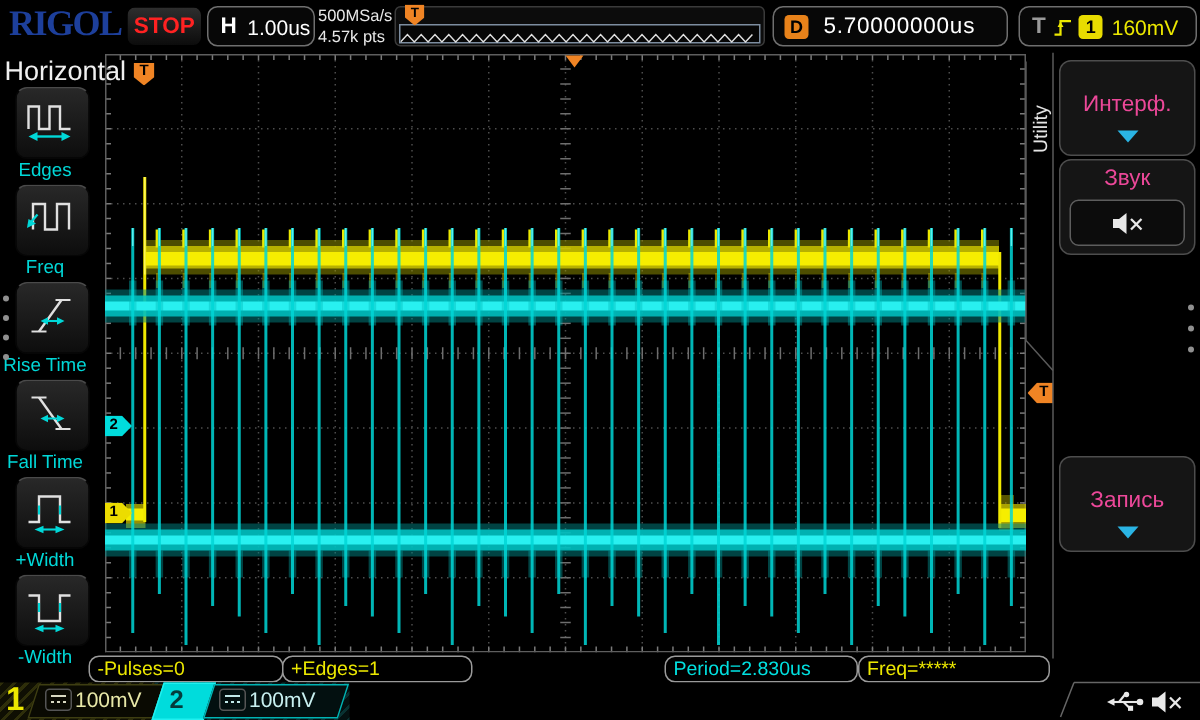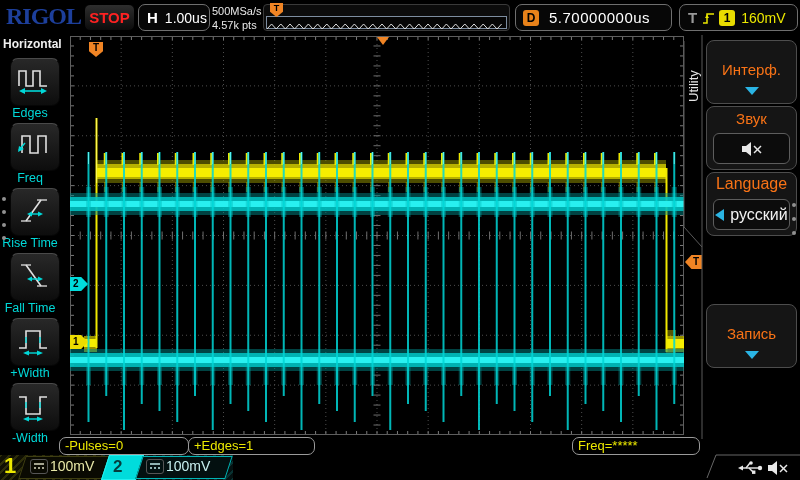--- a/index.html
+++ b/index.html
@@ -26,21 +26,21 @@
   #d-box{left:515px;top:4px;width:155px;}
   .d-badge{width:16px;height:16px;margin:0 10px 0 7px;background:#e8821a;border-radius:3px;
            color:#000;font-weight:bold;font-size:12px;text-align:center;line-height:16px;}
   #d-box .dval{font-size:15px;letter-spacing:.5px;}
   #t-box{left:679px;top:4px;width:117px;}
   #t-box .tlab{color:#9a9a9a;font-weight:bold;font-size:15px;margin:0 5px 0 8px;}
   .ch-badge{width:16px;height:16px;background:#e8dc00;border-radius:3px;color:#000;
             font-weight:bold;font-size:12px;text-align:center;line-height:16px;margin:0 6px 0 4px;}
   #t-box .tval{color:#ece800;font-size:14px;}
   
-  #left-title{left:3px;top:37px;font-size:12px;color:#f0f0f0;font-weight:bold;}
+  #left-title{left:3px;top:37px;font-size:18px;color:#f0f0f0;}
   .lbtn{left:10px;width:48px;height:46px;border-radius:8px;
         background:linear-gradient(180deg,#282828,#0d0d0d);
         border:1px solid #060606;border-top:1px solid #4a4a4a;}
   .llab{left:0;width:60px;text-align:center;font-size:12.5px;color:#00d8d8;white-space:nowrap;}
   .side-dot{width:4px;height:4px;border-radius:50%;background:#909090;}
   
   #grat{left:70px;top:36px;width:614px;height:399px;}
   .marker{color:#000;font-weight:bold;}
   #mk-ch2{left:70px;top:277px;width:15px;height:14px;background:#00dcdc;
       clip-path:polygon(0 0,62% 0,100% 50%,62% 100%,0 100%);font-size:10px;line-height:14px;padding-left:3px;}
@@ -50,21 +50,21 @@
       clip-path:polygon(38% 0,100% 0,100% 100%,38% 100%,0 50%);font-size:10px;line-height:14px;text-align:right;padding-right:3px;box-sizing:border-box;}
   #mk-trig-top{left:89px;top:42px;width:14px;height:15px;background:#f08424;
       clip-path:polygon(0 0,100% 0,100% 62%,50% 100%,0 62%);font-size:10px;text-align:center;line-height:12px;}
   #mk-trig-pos{left:377px;top:37px;width:0;height:0;border-left:6px solid transparent;
       border-right:6px solid transparent;border-top:8px solid #f08424;}
   
   #utility-tab{left:686px;top:52px;height:50px;writing-mode:vertical-rl;transform:rotate(180deg);
       font-size:13px;color:#e4e4e4;}
   .rbtn{left:706px;width:89px;height:62px;border-radius:8px;background:#151515;
         border:1px solid #4d4d4d;}
-  .rlab{position:absolute;left:0;width:100%;text-align:center;color:#f97316;font-size:15px;}
+  .rlab{position:absolute;left:0;width:100%;text-align:center;color:#ec4899;font-size:15px;}
   .tri-down{position:absolute;left:50%;margin-left:-7px;bottom:8px;width:0;height:0;
         border-left:7px solid transparent;border-right:7px solid transparent;border-top:8px solid #2ab4e4;}
   .tri-left{width:0;height:0;border-top:6px solid transparent;border-bottom:6px solid transparent;
         border-right:9px solid #2ab4e4;}
   .rinner{position:absolute;left:6px;top:26px;width:75px;height:29px;border:1px solid #5d5d5d;
         border-radius:6px;background:#0c0c0c;display:flex;align-items:center;justify-content:center;gap:6px;}
   .rinner .rval{color:#f2f2f2;font-size:16px;}
   
   .meas-box{top:437px;height:16px;border:1px solid #9a9a9a;border-radius:7px;background:#000;
         font-size:13px;line-height:15px;padding-left:5px;box-sizing:content-box;}
@@ -762,41 +762,35 @@
     <div class="rlab" style="top:3px">Звук</div>
     <div class="rinner">
       <svg width="24" height="18">
         <polygon points="2,6 6,6 11,2 11,16 6,12 2,12" fill="#e8e8e8"></polygon>
         <line x1="14" y1="6" x2="21" y2="13" stroke="#e8e8e8" stroke-width="1.5"></line>
         <line x1="21" y1="6" x2="14" y2="13" stroke="#e8e8e8" stroke-width="1.5"></line>
       </svg>
     </div>
   </div>
 
-  <div class="abs rbtn" style="top:172px">
-    <div class="rlab" style="top:2px;font-size:16px">Language</div>
-    <div class="rinner">
-      <span class="tri-left"></span>
-      <span class="rval">русский</span>
-    </div>
-  </div>
 
 
   <div class="abs rbtn" style="top:304px">
     <div class="rlab" style="top:20px">Запись</div>
     <div class="tri-down"></div>
   </div>
 
 
   <div class="abs side-dot" style="left:792px;top:203px"></div>
   <div class="abs side-dot" style="left:792px;top:217px"></div>
   <div class="abs side-dot" style="left:792px;top:231px"></div>
 
   <div class="abs meas-box" style="left: 59px; width: 123px; color: rgb(236, 232, 0);">-Pulses=0</div>
   <div class="abs meas-box" style="left: 188px; width: 120px; color: rgb(236, 232, 0);">+Edges=1</div>
+  <div class="abs meas-box" style="left: 443px; width: 122px; color: rgb(0, 224, 224);">Period=2.830us</div>
   <div class="abs meas-box" style="left: 572px; width: 121px; color: rgb(236, 232, 0);">Freq=*****</div>
 
   <div class="abs" id="strip">
     <div class="abs" id="hatch1"></div>
     <div class="abs" id="hatch2"></div>
 
     <div class="abs" id="ch1-num">1</div>
     <div class="abs" id="ch1-valbox"></div>
     <svg class="abs coup" style="left:30px;top:4px">
       <line x1="3" y1="4" x2="13" y2="4" stroke="#d8d8c0" stroke-width="1.3"></line>

